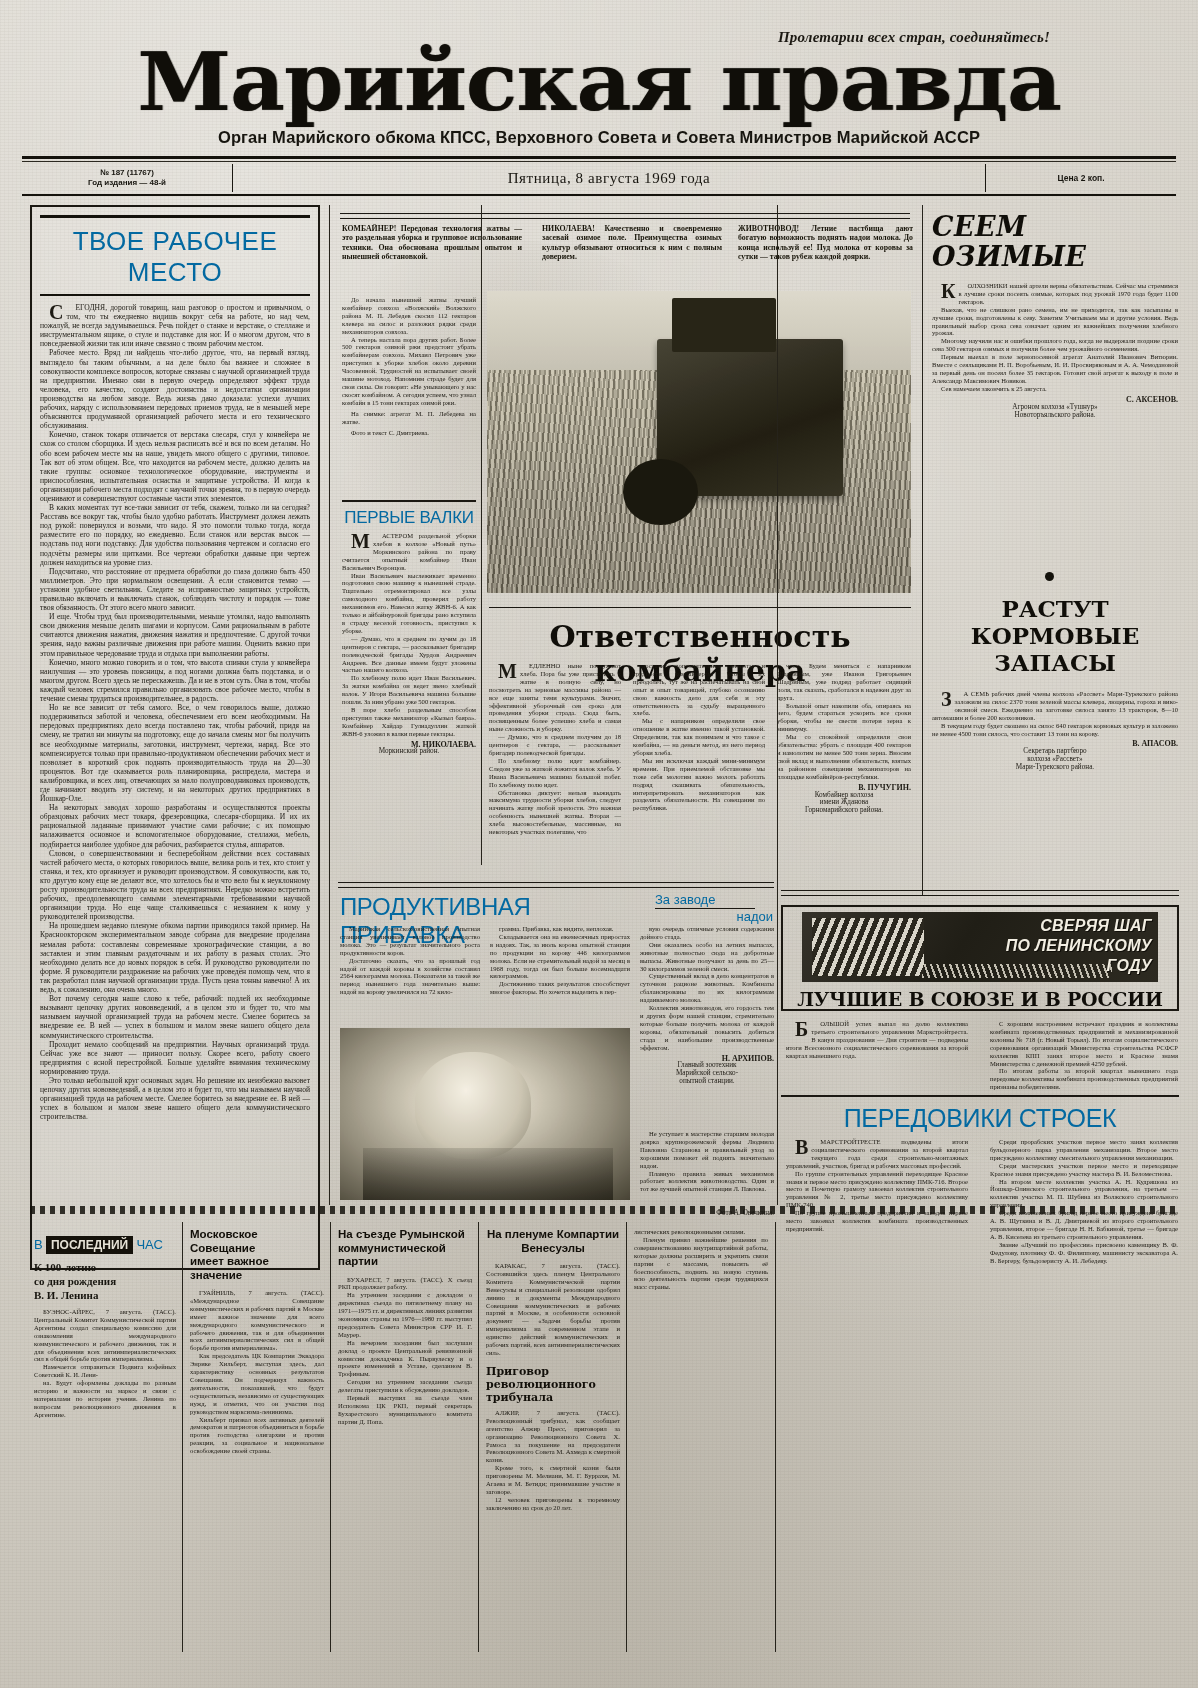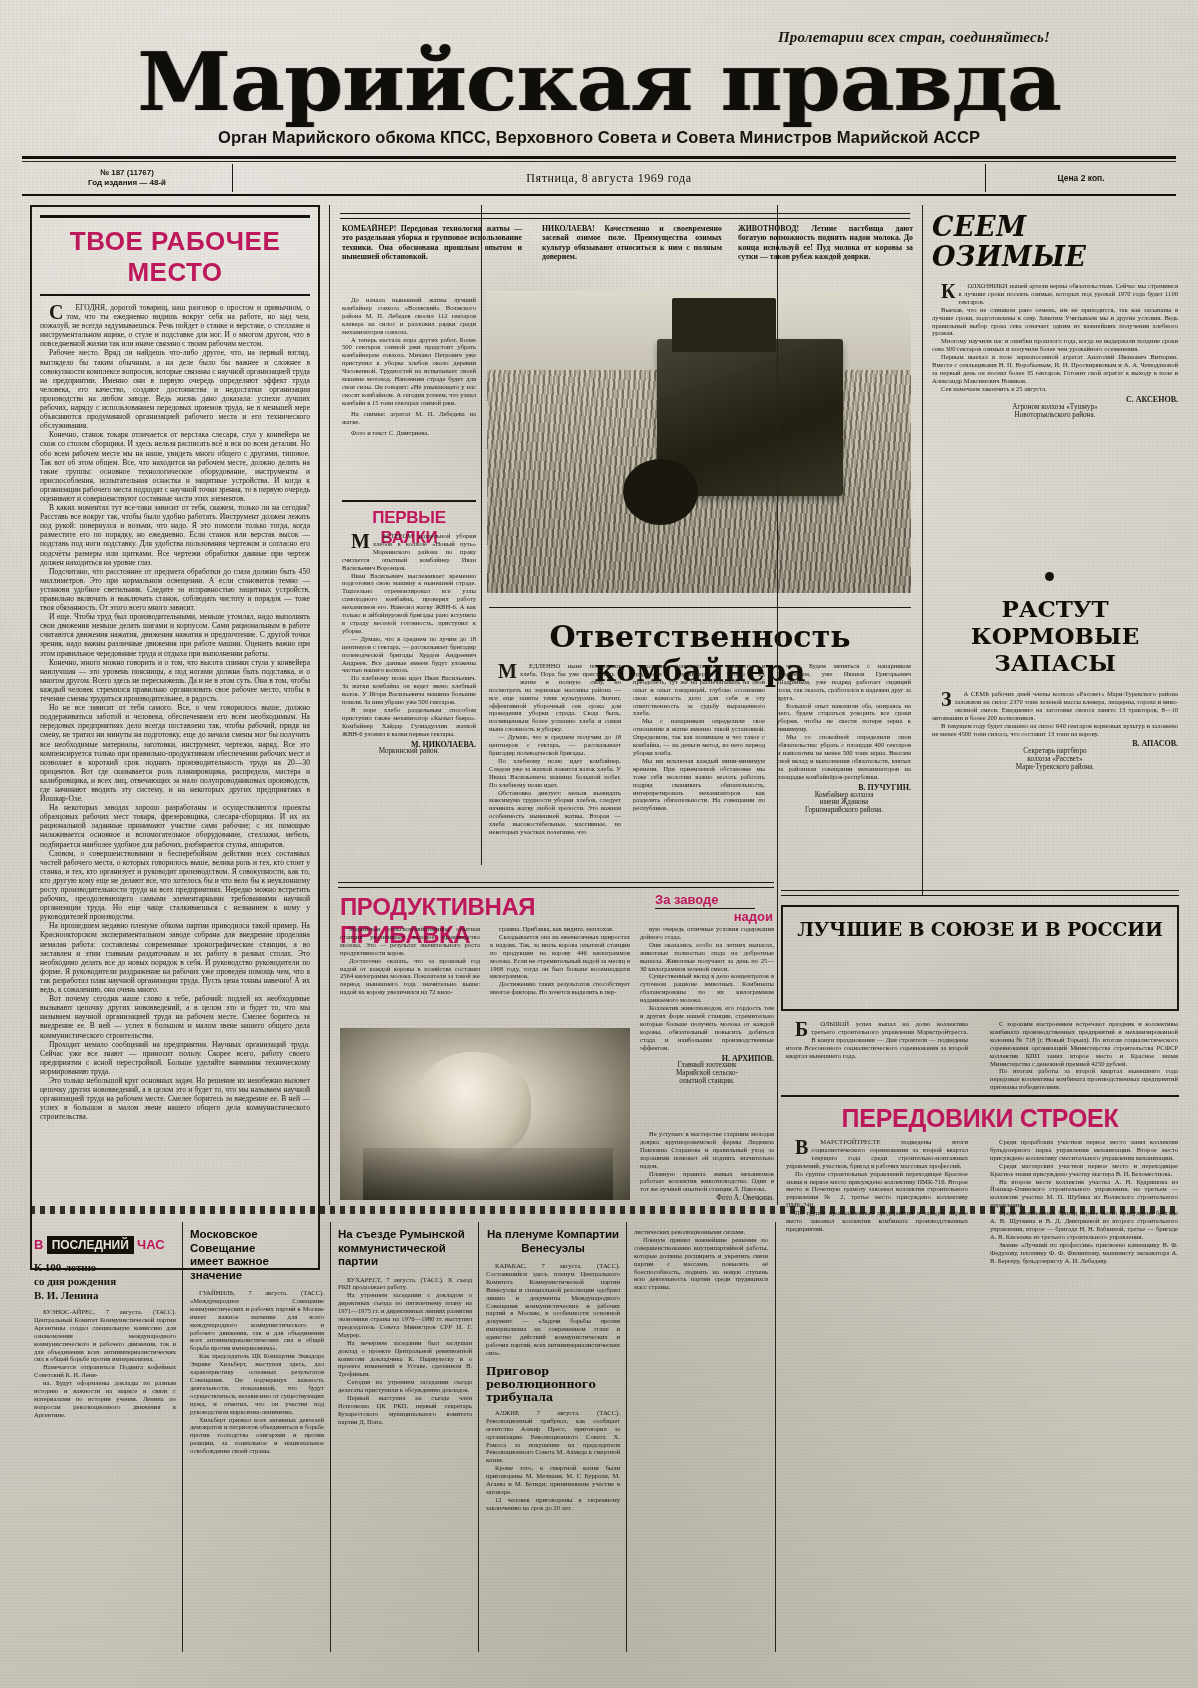--- a/index.html
+++ b/index.html
@@ -56,42 +56,42 @@
   }
   .rule-top{position:absolute;left:22px;top:156px;width:1154px;border-top:3px solid #14120c;}
   .rule-top2{position:absolute;left:22px;top:161px;width:1154px;border-top:1px solid #2b2820;}
   .infobar{
     position:absolute;left:22px;top:163px;width:1154px;height:30px;
     display:flex;align-items:center;
   }
   .infobar .cell{display:flex;flex-direction:column;justify-content:center;height:100%;}
   .ib-1{width:210px;text-align:center;font-family:"Liberation Sans",sans-serif;font-size:8px;font-weight:bold;line-height:10px;}
   .ib-sep{width:1px;height:28px;background:#1b1812;}
-  .ib-2{flex:1;text-align:center;font-size:12px;letter-spacing:.6px;}
+  .ib-2{flex:1;text-align:center;font-size:15px;letter-spacing:.6px;}
   .ib-3{width:190px;text-align:center;font-family:"Liberation Sans",sans-serif;font-size:8.5px;font-weight:bold;}
   .rule-bot{position:absolute;left:22px;top:194px;width:1154px;border-top:2.5px solid #14120c;}
 
   
   .vline{position:absolute;background:#26231b;width:1px;}
 
   
   .col-text{
     font-size:7.6px;line-height:9.1px;
     text-align:justify;
     hyphens:auto;
     -webkit-hyphens:auto;
     color:#1d1a13;
   }
   .col-text p{margin:0 0 0 0;text-indent:9px;}
   .micro{font-size:6.6px;line-height:7.9px;}
 
   .hd-sans-blk{
     font-family:"Liberation Sans",sans-serif;
-    font-weight:bold;
-    color:#be185d;
+    font-weight:normal;
+    color:#0369a1;
   }
   .hd-serif-blk{
     font-family:"DejaVu Serif","Liberation Serif",serif;
     font-weight:bold;
     color:#100e09;
   }
   .sig{font-weight:bold;text-align:right;font-size:7.6px;margin-top:3px;}
   .sig-sub{text-align:right;font-size:7.2px;}
   .center{text-align:center;}
 
@@ -371,21 +371,21 @@
     <div class="sig" style="font-size:8px;">Н. АРХИПОВ.</div>
     <div class="sig-sub center">Главный зоотехник</div>
     <div class="sig-sub center">Марийской сельско-</div>
     <div class="sig-sub center">опытной станции.</div>
   </div>
 
   <div class="photo ph-portrait" style="left:340px;top:1028px;width:290px;height:172px;"></div>
   <div class="ovl col-text micro" style="left:640px;top:1130px;width:134px;">
     <p>Не уступает в мастерстве старшим молодая доярка крупнорожемской фермы Людмила Павловна Старанова и правильный уход за хорошими поможет ей поднять значительно надои.</p>
     <p>Плавную правила живых механизмов работает коллектив животноводства. Один и тот же лучшей опытной станции Л. Павлова.</p>
-    <div class="sig-sub" style="text-align:right;margin-top:2px;">Фото А. Овечкина.</div>
+    <div class="sig-sub" style="text-align:right;margin-top:17px;">Фото А. Овечкина.</div>
   </div>
 
   <div class="vline" style="left:777px;top:205px;height:1000px;"></div>
   <div class="vline" style="left:922px;top:205px;height:690px;"></div>
 
   <div class="ovl hd-serif-blk" style="left:932px;top:212px;width:246px;font-size:27px;line-height:30px;font-style:italic;letter-spacing:.5px;">
     <div>СЕЕМ</div>
     <div>ОЗИМЫЕ</div>
   </div>
   <div class="ovl col-text micro" style="left:932px;top:282px;width:246px;">
@@ -414,20 +414,29 @@
     <div class="sig" style="font-size:8px;">В. АПАСОВ.</div>
     <div class="sig-sub center">Секретарь партбюро</div>
     <div class="sig-sub center">колхоза «Рассвет»</div>
     <div class="sig-sub center">Мари-Турекского района.</div>
   </div>
 
   <div class="ovl" style="left:781px;top:890px;width:398px;height:4px;">
     <div class="rule-dbl"></div>
   </div>
   <div id="banner-box">
+    <div id="banner-art">
+      <div class="bn-100"></div>
+      <div class="bn-txt">
+        <div>СВЕРЯЯ ШАГ</div>
+        <div>ПО ЛЕНИНСКОМУ</div>
+        <div>ГОДУ</div>
+      </div>
+      <div class="bn-wheat"></div>
+    </div>
     <div id="banner-head" class="hd-serif-blk">ЛУЧШИЕ В СОЮЗЕ И В РОССИИ</div>
   </div>
 
   <div class="ovl col-text micro" style="left:786px;top:1020px;width:182px;">
     <p class="dropcap">БОЛЬШОЙ успех выпал на долю коллектива третьего строительного управления Маркстройтреста. В канун празднования — Дня строителя — подведены итоги Всесоюзного социалистического соревнования за второй квартал нынешнего года.</p>
   </div>
   <div class="ovl col-text micro" style="left:990px;top:1020px;width:188px;">
     <p>С хорошим настроением встречают праздник и коллективы комбината производственных предприятий и механизированной колонны № 718 (г. Новый Торьял). По итогам социалистического соревнования организаций Министерства строительства РСФСР коллектив КПП занял второе место и Красное знамя Министерства с денежной премией 4250 рублей.</p>
     <p>По итогам работы за второй квартал нынешнего года передовые коллективы комбината производственных предприятий признаны победителями.</p>
   </div>

